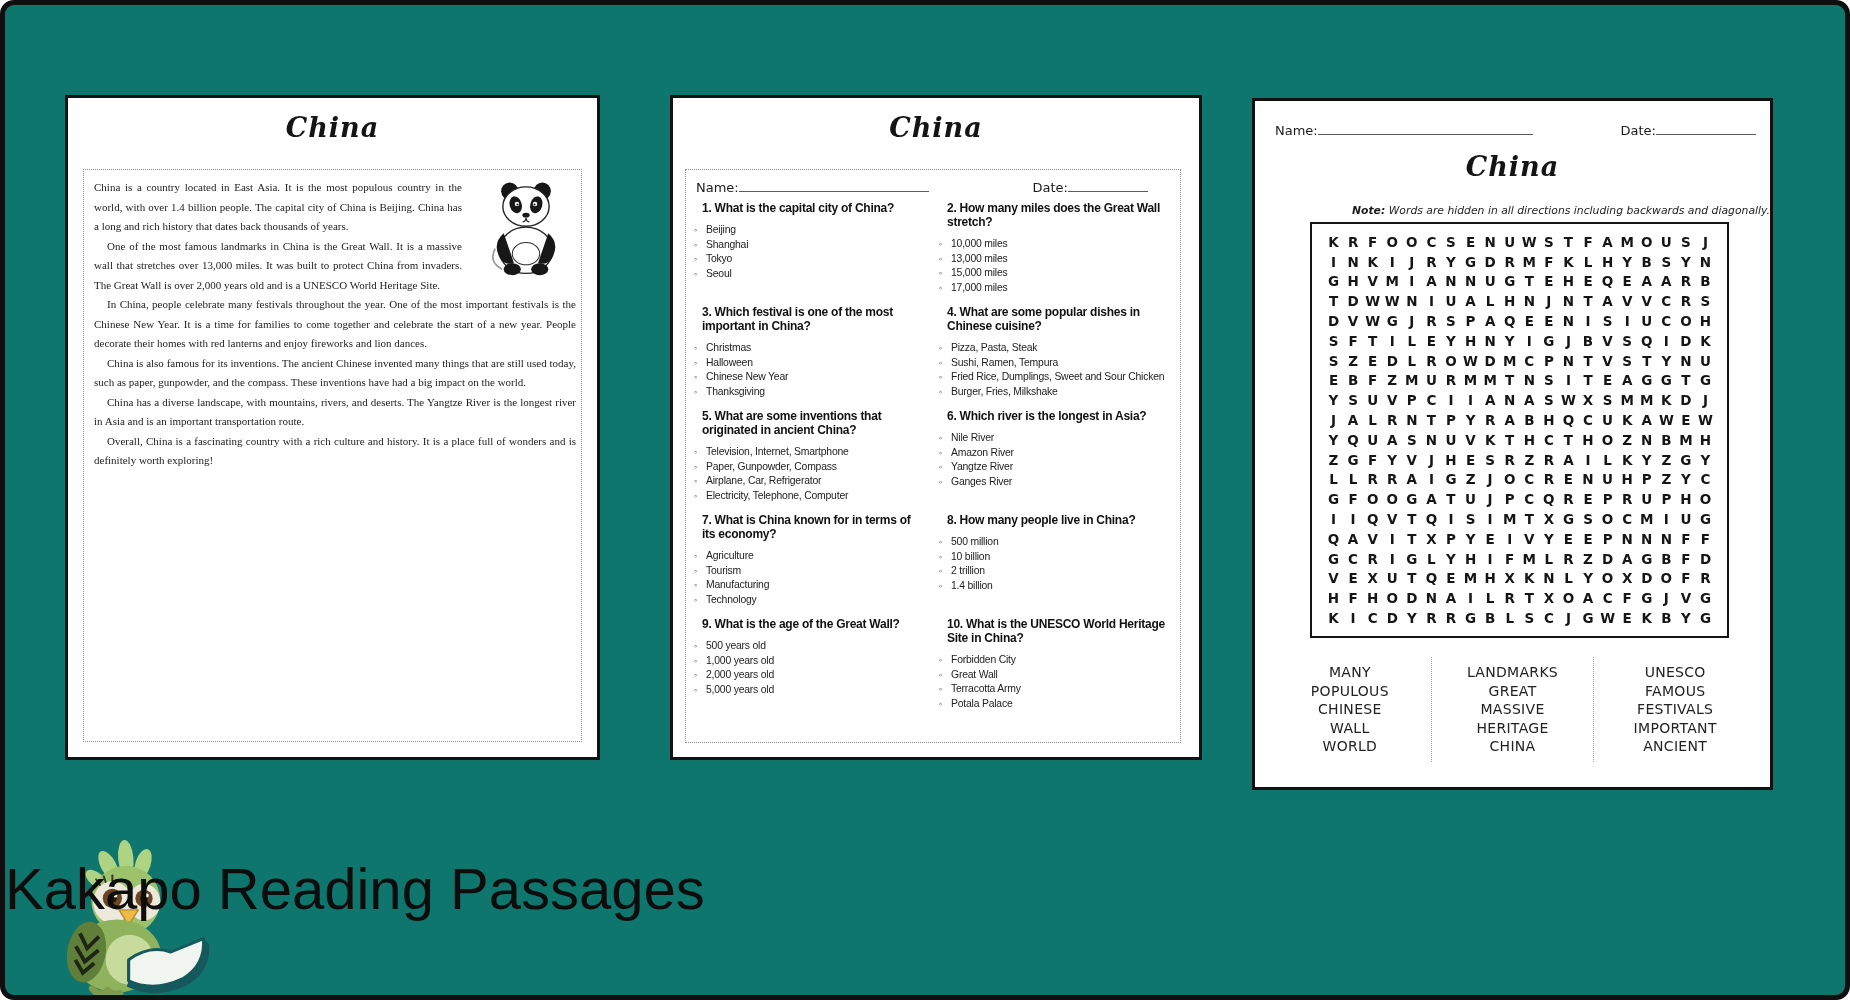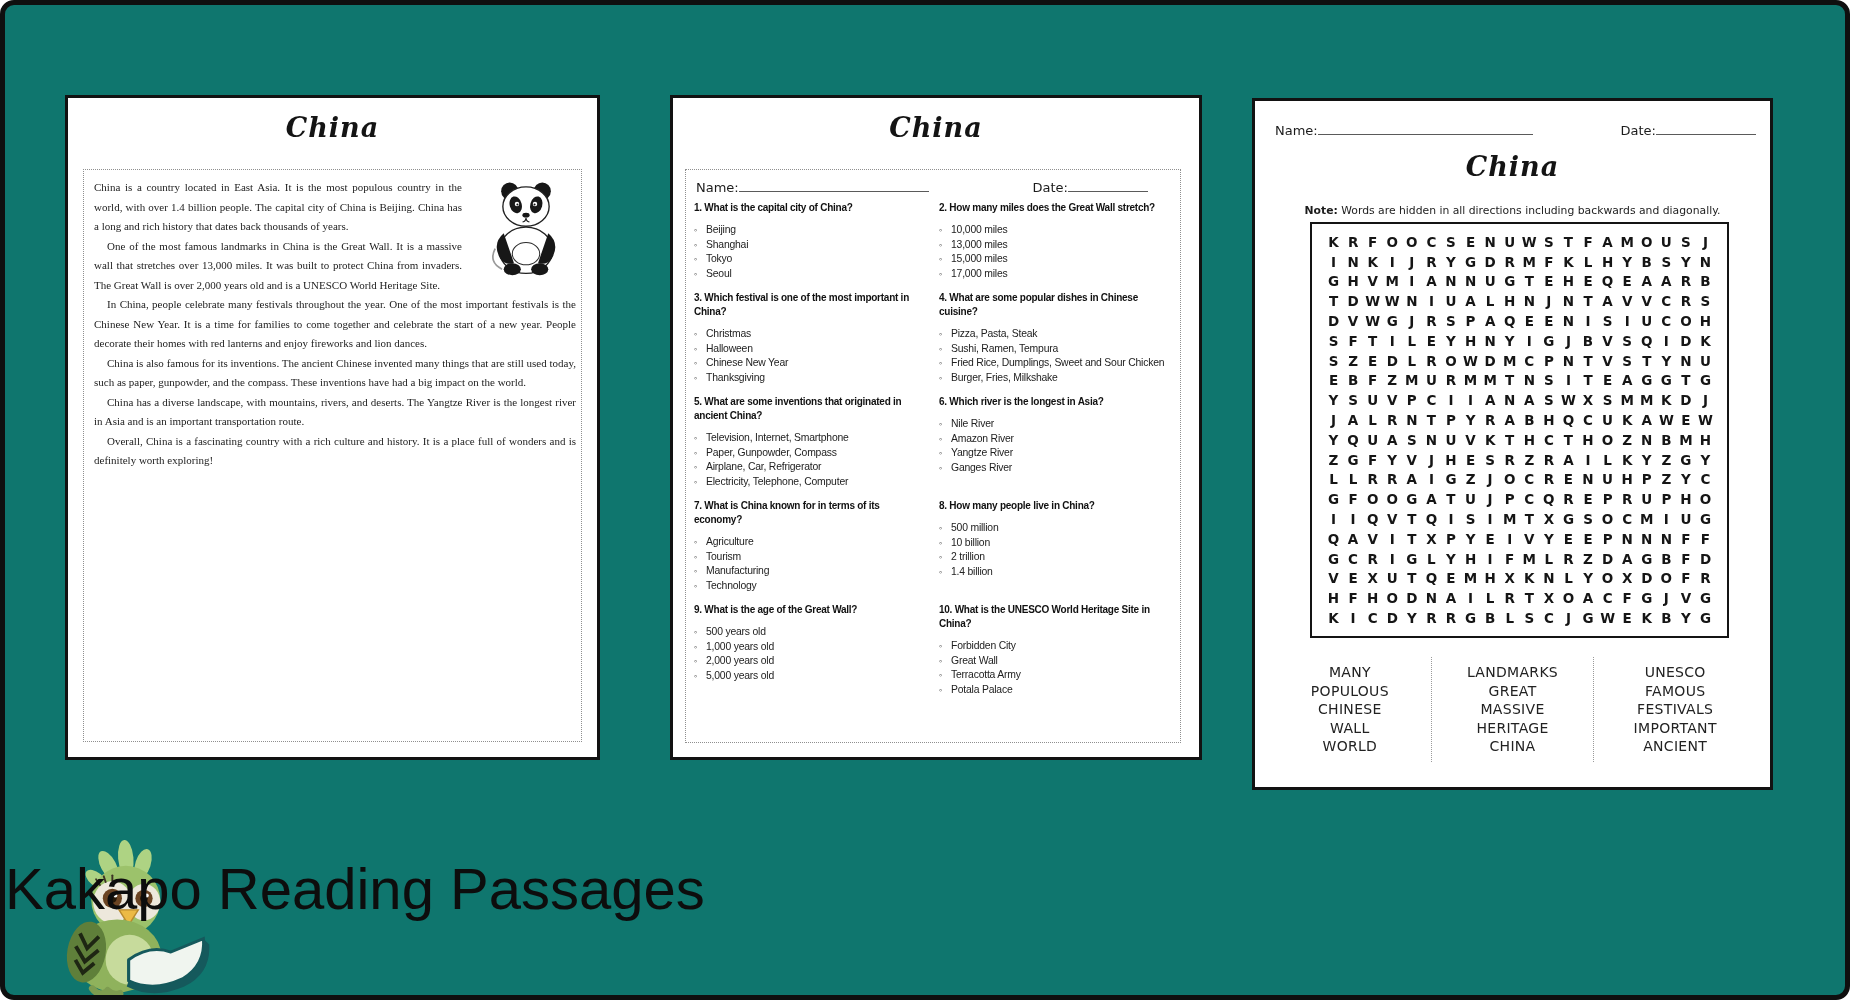--- a/index.html
+++ b/index.html
@@ -34,29 +34,29 @@
   .questions-box { left:12px; right:18px; top:71px; bottom:14px; padding:6px 10px 0 8px; }
   .nd-row { display:flex; justify-content:space-between; align-items:flex-end; font-size:13px; padding:4px 22px 0 2px; }
   .nd-item { white-space:nowrap; }
   .uline { display:inline-block; border-bottom:1.5px solid #5a5a5a; height:10px; vertical-align:baseline; }
   .w190 { width:190px; } .w80 { width:80px; }
   .questions-grid {
     display:grid; grid-template-columns:1fr 1fr; column-gap:14px;
     margin-top:6px; font-family:"Liberation Sans", sans-serif;
   }
   .qblock { margin-bottom:10px; }
-  .qhead { font-weight:700; font-size:10px; letter-spacing:-0.25px; color:#111; line-height:14px; }
+  .qhead { font-weight:700; font-size:12px; letter-spacing:-0.25px; color:#111; line-height:14px;margin-left:8px; }
   .opts { margin-top:8px; }
   .opt { display:flex; align-items:baseline; line-height:14.5px; font-size:10.4px; letter-spacing:-0.2px; color:#222; }
   .bullet { width:12px; flex:none; font-size:9px; color:#333; }
 
   .ws-nd { position:absolute; top:22px; left:20px; right:14px; display:flex; justify-content:space-between; align-items:flex-end; font-size:13px; }
   .wsu-name { width:215px; } .wsu-date { width:100px; }
   .ws-title { position:absolute; top:50px; left:0; width:100%; }
-  .ws-note { position:absolute; top:103px; left:0; width:100%; text-align:center; font-size:10.8px; color:#1c1c1c; }
+  .ws-note { position:absolute; top:103px; left:0; width:100%; text-align:right; font-size:10.8px; color:#1c1c1c;font-style:italic; }
   .ws-note b { font-weight:700; }
   .ws-grid {
     position:absolute; top:121px; left:55px; width:419px; height:416px; box-sizing:border-box;
     border:2px solid #141414; padding:8px 13px; display:flex; flex-direction:column; justify-content:space-between;
   }
   .wsrow { display:flex; justify-content:space-between; flex:1; align-items:center; }
   .wsletter {
     width:17px; text-align:center; font-weight:700; font-size:13.5px;
     color:#151515; font-family:"DejaVu Sans", sans-serif;
   }

